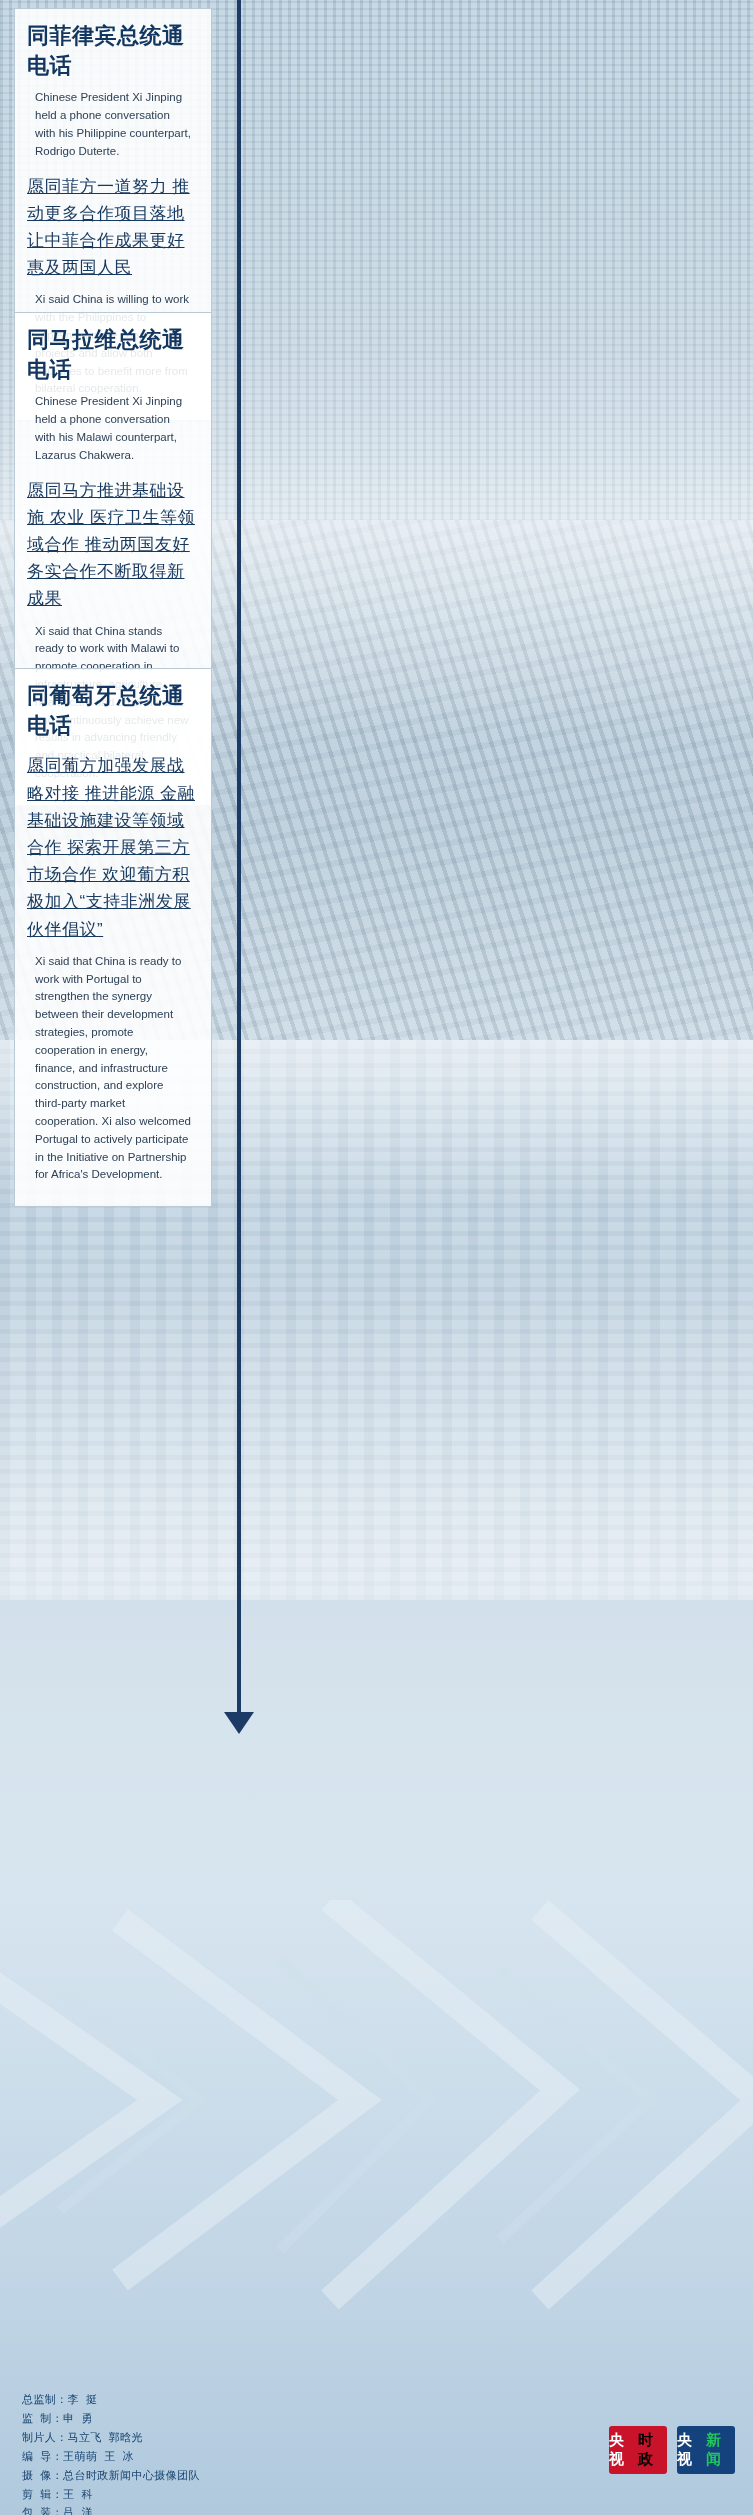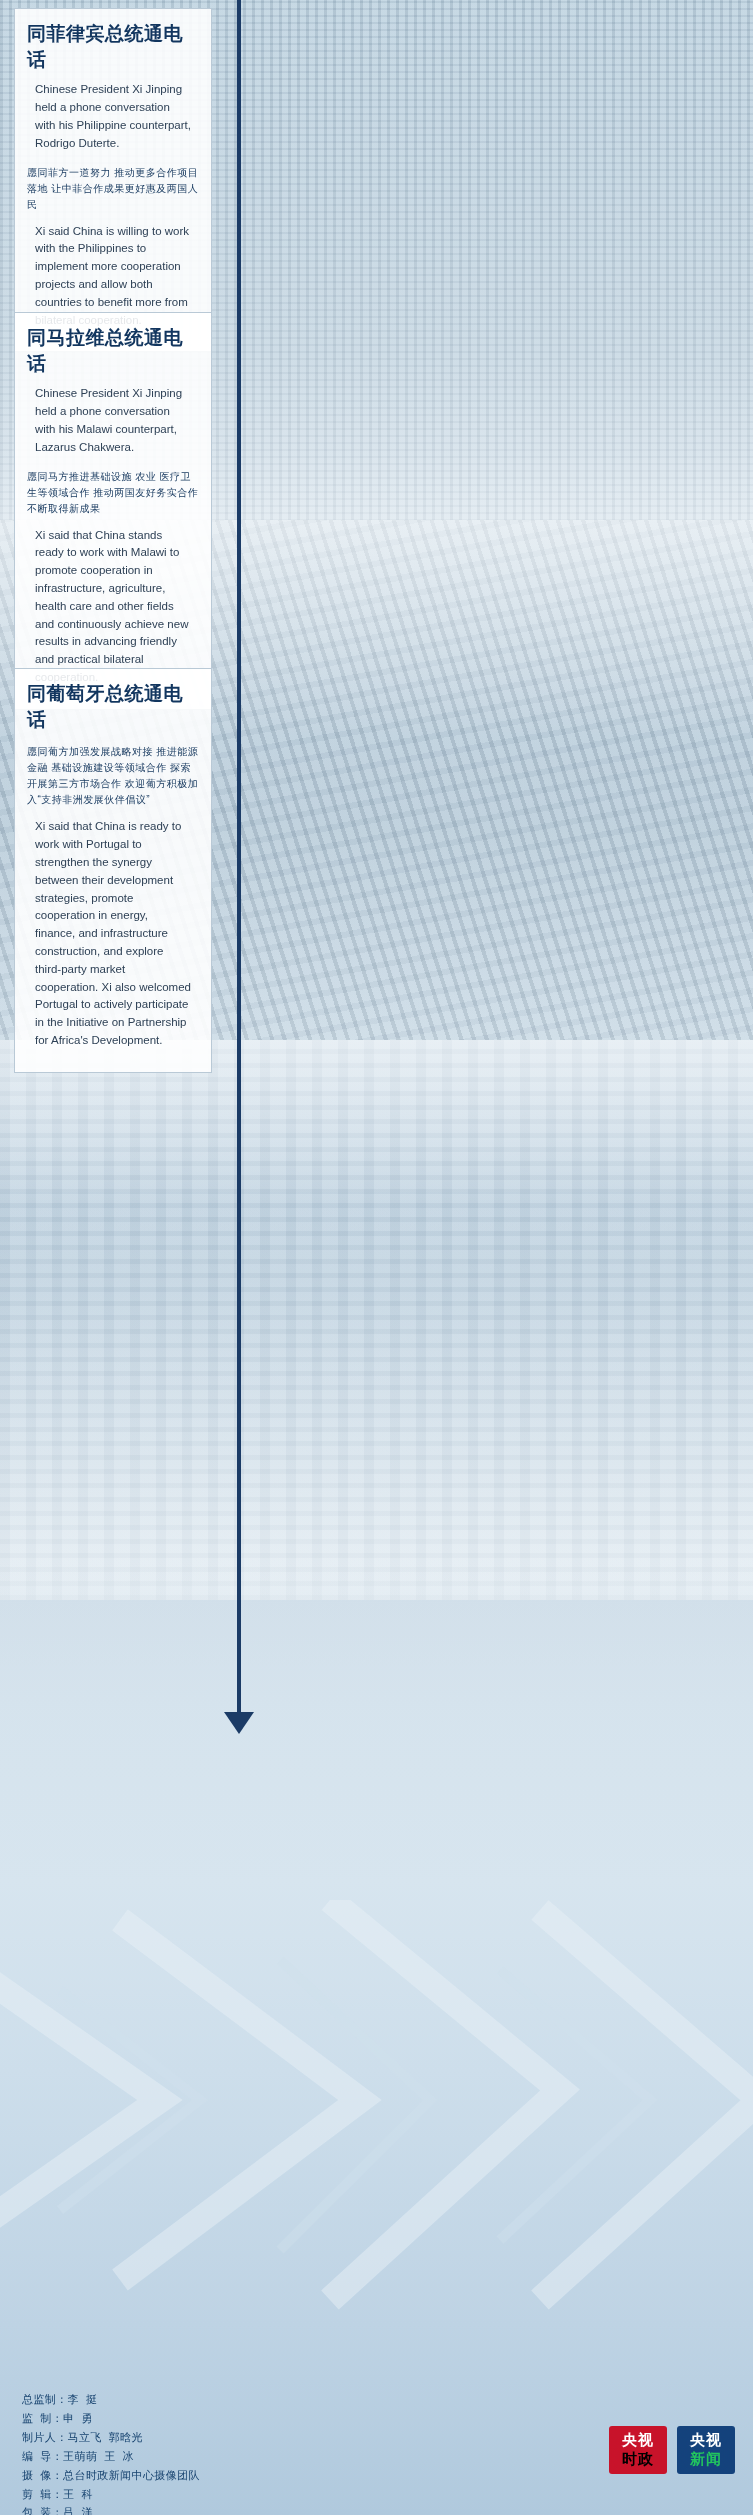--- a/index.html
+++ b/index.html
@@ -90,39 +90,40 @@
   .card {
     position: absolute;
     left: 14px;
     width: 198px;
     background: rgba(255,255,255,0.88);
     border: 1px solid #b9c9d6;
     padding: 12px 12px 14px 12px;
     box-sizing: border-box;
   }
   .card-title {
-    font-size: 19px;
+    font-size: 22px;
     font-weight: bold;
     color: #12365f;
     letter-spacing: 0.5px;
     margin: 0 0 9px 0;
     line-height: 1.35;
   }
   .en {
     font-size: 11.5px;
     line-height: 1.55;
     color: #2e4156;
     margin: 8px;
   }
   .cn {
-    font-size: 10px;
+    font-size: 17px;
     line-height: 1.6;
     color: #17395f;
     margin: 12px 0 10px 0;
     letter-spacing: 0.5px;
+    text-decoration: underline;
   }
   #card-philippines { top: 8px; }
   #card-malawi { top: 312px; }
   #card-portugal { top: 668px; }
 
   
   .credits {
     position: absolute;
     left: 22px;
     top: 2390px;
@@ -141,21 +142,20 @@
     display: flex;
     gap: 10px;
   }
   .logo {
     width: 58px;
     height: 48px;
     background: #c8132a;
     color: #ffffff;
     border-radius: 3px;
     display: flex;
-    flex-direction: column;
     align-items: center;
     justify-content: center;
     font-size: 15px;
     font-weight: bold;
     line-height: 1.25;
     letter-spacing: 1px;
   }
   .logo .l2 { color: #000000; }
   .logo.blue { background: #14427c; }
   .logo.blue .l2 { color: #22c55e; }

